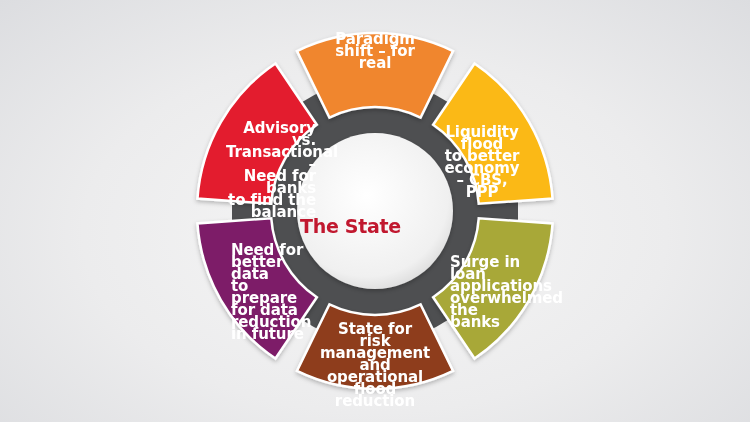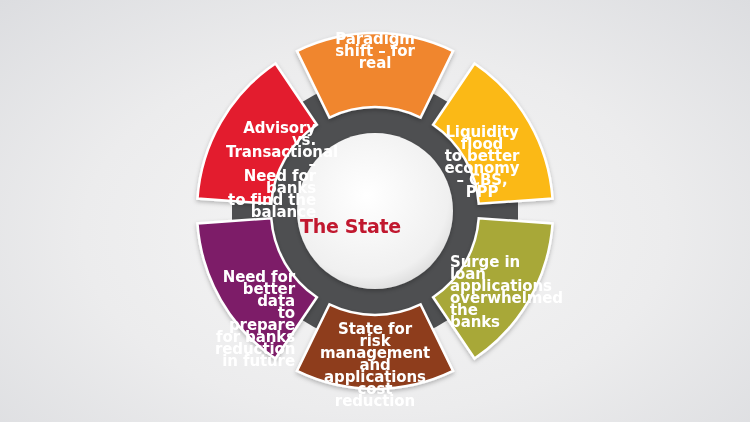--- a/index.html
+++ b/index.html
@@ -84,29 +84,29 @@
 <div class="seg-text" style="left:450px; top:256px; width:74px; ">
   <div>Surge in loan</div>
   <div>applications</div>
   <div>overwhelmed</div>
   <div>the banks</div>
 </div>
 
 <div class="seg-text" style="left:320px; top:323px; width:110px; text-align:center;">
   <div>State for risk</div>
   <div>management and</div>
-  <div>applications cost</div>
+  <div>operational flood</div>
   <div>reduction</div>
 </div>
 
-<div class="seg-text" style="left:215px; top:244px; width:80px; text-align:right;margin-top:27px;">
+<div class="seg-text" style="left:231px; top:244px; width:80px; text-align:left;">
   <div>Need for</div>
   <div>better data</div>
   <div>to prepare</div>
-  <div>for banks</div>
+  <div>for data</div>
   <div>reduction</div>
   <div>in future</div>
 </div>
 
 <div class="seg-text" style="left:226px; top:122px; width:90px; text-align:right;">
   <div>Advisory vs.</div>
   <div>Transactional –</div>
   <div>Need for banks</div>
   <div>to find the</div>
   <div>balance</div>

